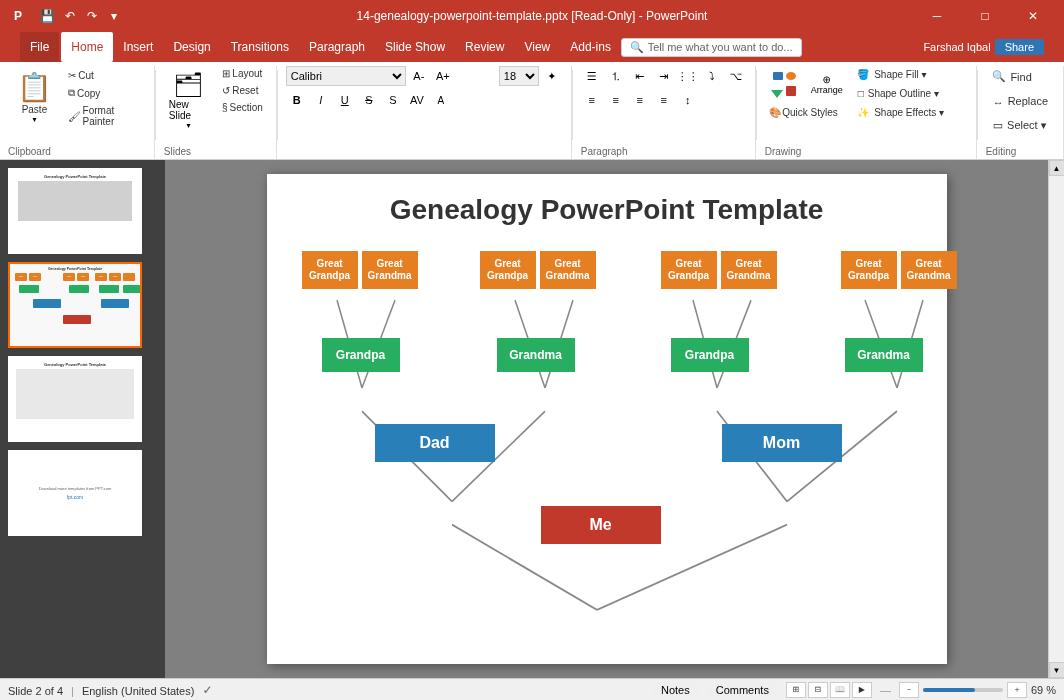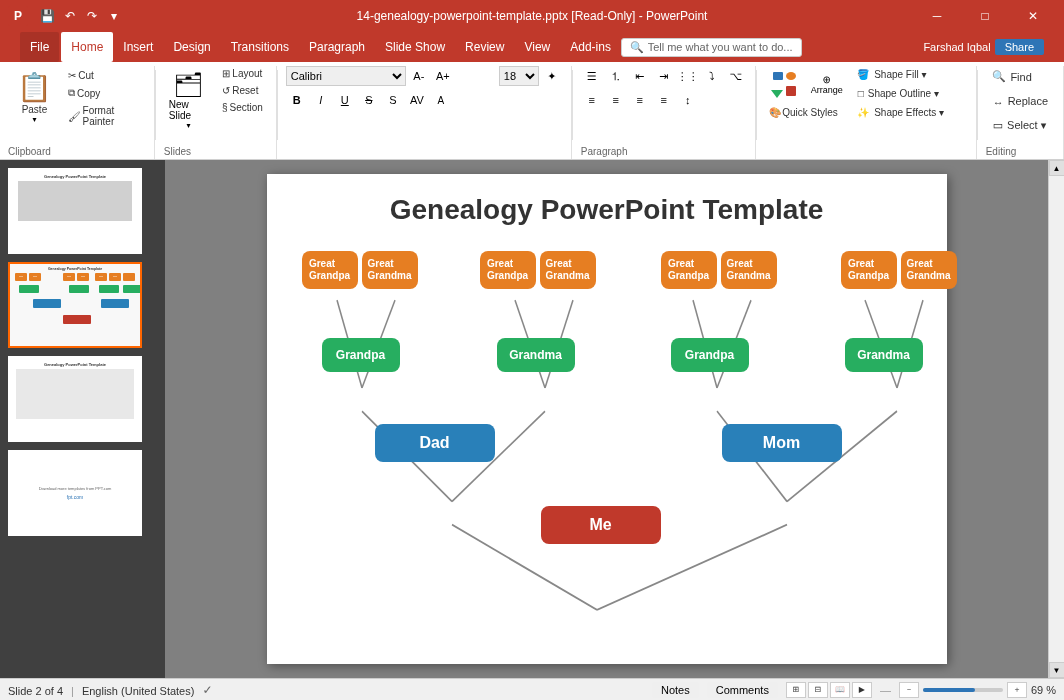--- a/index.html
+++ b/index.html
@@ -190,25 +190,25 @@
 
     .chart-container {
       position: relative;
       width: 100%;
       height: 400px;
     }
 
     
     .box {
       position: absolute;
-      border-radius: 8px;
+      border-radius: 0;
       display: flex;
       align-items: center;
       justify-content: center;
-      text-align: left;
+      text-align: center;
       font-size: 11px;
       font-weight: bold;
       color: white;
       line-height: 1.2;
     }
     .box-orange { background: #e67e22; }
     .box-green { background: #27ae60; }
     .box-blue { background: #2980b9; }
     .box-red { background: #c0392b; }
 
@@ -441,20 +441,21 @@
           <div class="drawing-right-btn">
             <span>□</span>
             <span>Shape Outline ▾</span>
           </div>
           <div class="drawing-right-btn">
             <span>✨</span>
             <span>Shape Effects ▾</span>
           </div>
         </div>
       </div>
+      <div class="ribbon-group-label">Drawing</div>
     </div>
 
     <div class="ribbon-divider"></div>
 
     <div class="ribbon-group">
       <div class="ribbon-group-content editing-group" style="flex-direction:column;">
         <div class="editing-btn">
           <span>🔍</span>
           <span>Find</span>
         </div>

